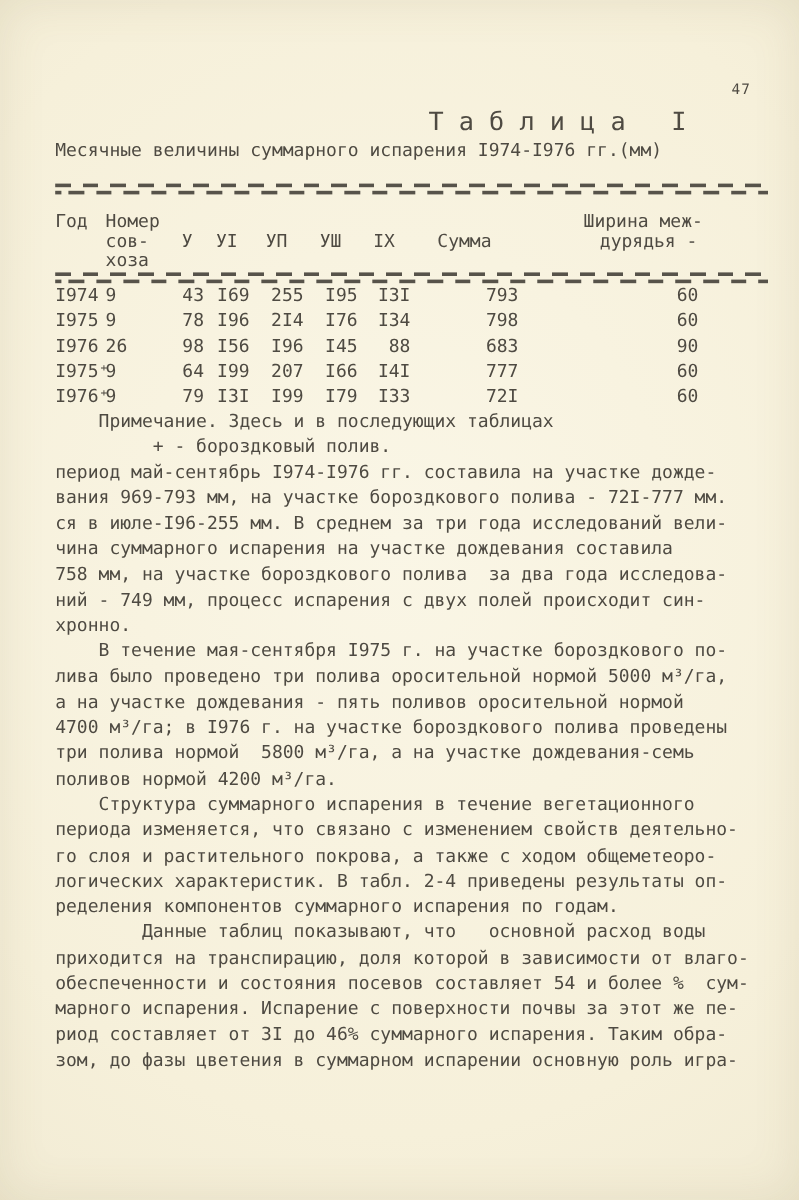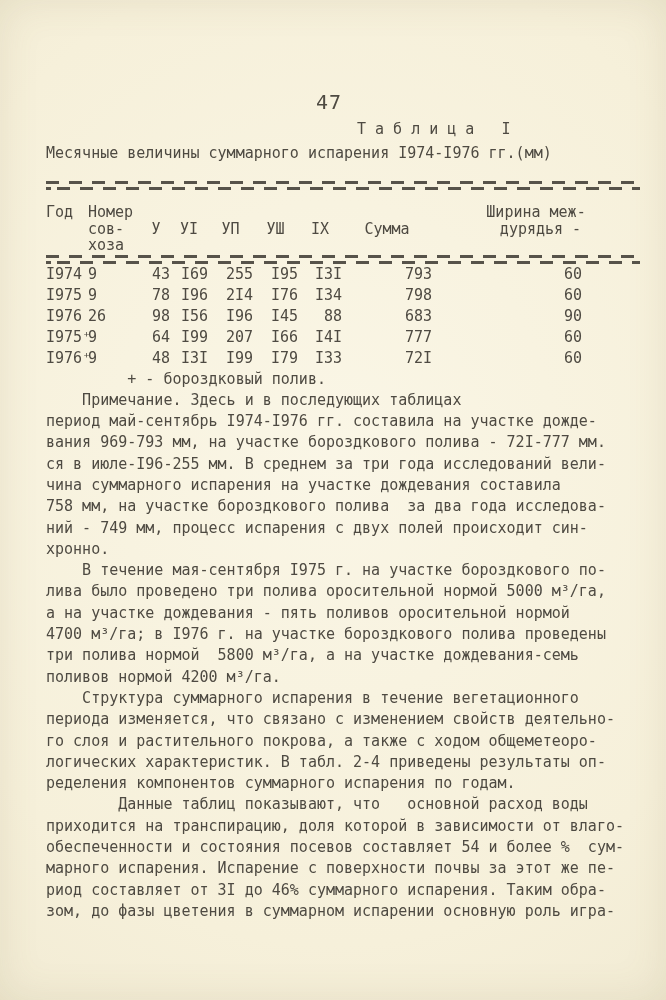--- a/index.html
+++ b/index.html
@@ -9,30 +9,30 @@
     box-sizing:border-box;
     padding:0 26px 0 46px;
     background:#f6f1dd;
     background-image:radial-gradient(120% 90% at 50% 45%, #faf6e6 0%, #f6f0da 55%, #efe8d0 88%, #e9e1c6 100%);
     box-shadow:inset 0 0 40px rgba(120,105,60,0.12);
     font-family:"DejaVu Sans Mono","Liberation Mono",monospace;
     color:#4e4a42;
     overflow:hidden;
   }
   .pagenum{
-    padding-top:92px;
-    text-align:center;
+    padding-top:64px;
+    text-align:right;
     transform:translateX(-14px);
-    font-size:20px;line-height:20px;
+    font-size:12px;line-height:20px;
     letter-spacing:1px;
   }
   .caption{
     margin-top:7px;
     margin-left:311px;
-    font-size:15px;line-height:20px;
+    font-size:21px;line-height:20px;
     white-space:pre;
   }
   .title{
     margin-top:4px;
     font-size:15px;line-height:21px;
     white-space:pre;
   }
   .rule{height:9px;}
   .rule-top{margin-top:17px;}
   .rule-mid{margin-top:1px;}
@@ -147,35 +147,35 @@
         <div class="c">207</div>
         <div class="c">I66</div>
         <div class="c">I4I</div>
         <div class="c">777</div>
         <div class="c c9">60</div>
       </div>
 
       <div class="trow">
         <div class="c left">I976⁺</div>
         <div class="c left">9</div>
-        <div class="c">48</div>
+        <div class="c">79</div>
         <div class="c">I3I</div>
         <div class="c">I99</div>
         <div class="c">I79</div>
         <div class="c">I33</div>
         <div class="c">72I</div>
         <div class="c c9">60</div>
       </div>
     </div>
 
   <div class="bodytext">
 
+      <div class="tline">    Примечание. Здесь и в последующих таблицах</div>
+
       <div class="tline">         + - бороздковый полив.</div>
-
-      <div class="tline">    Примечание. Здесь и в последующих таблицах</div>
 
 
       <div class="tline">период май-сентябрь I974-I976 гг. составила на участке дожде-</div>
 
       <div class="tline">вания 969-793 мм, на участке бороздкового полива - 72I-777 мм.</div>
 
 
       <div class="tline">ся в июле-I96-255 мм. В среднем за три года исследований вели-</div>
 
       <div class="tline">чина суммарного испарения на участке дождевания составила</div>

